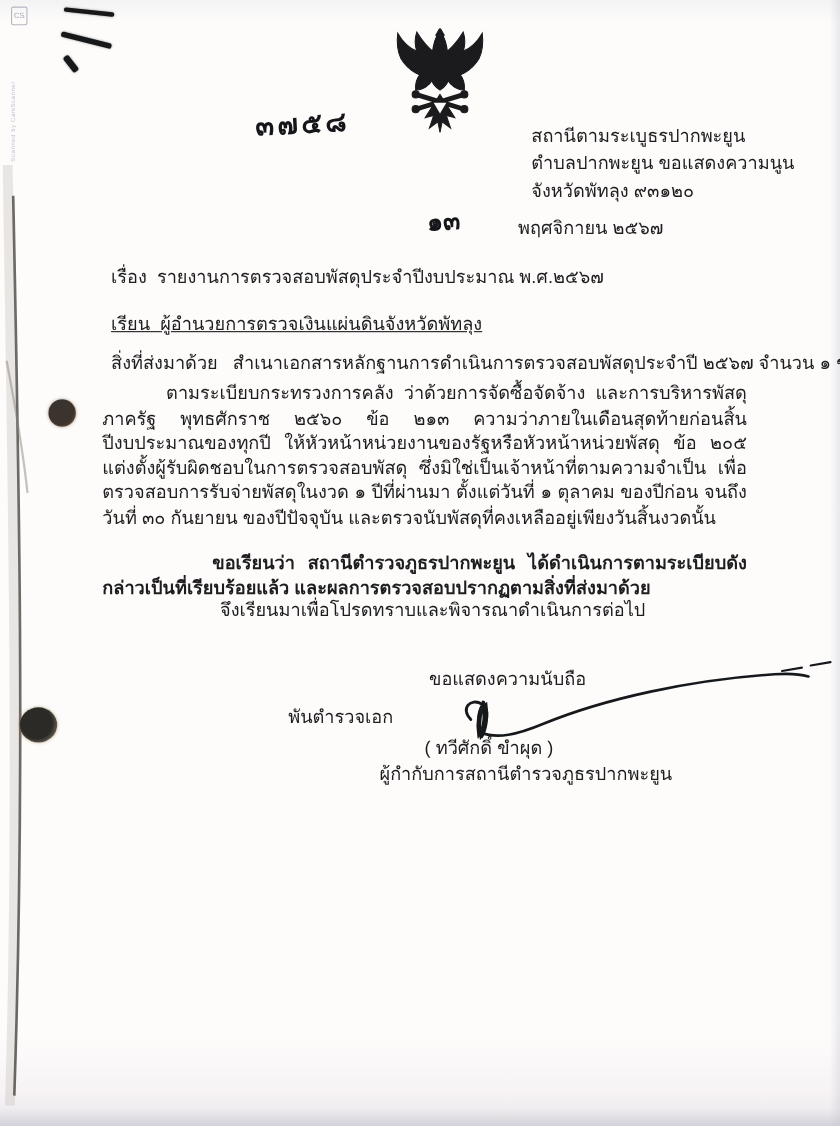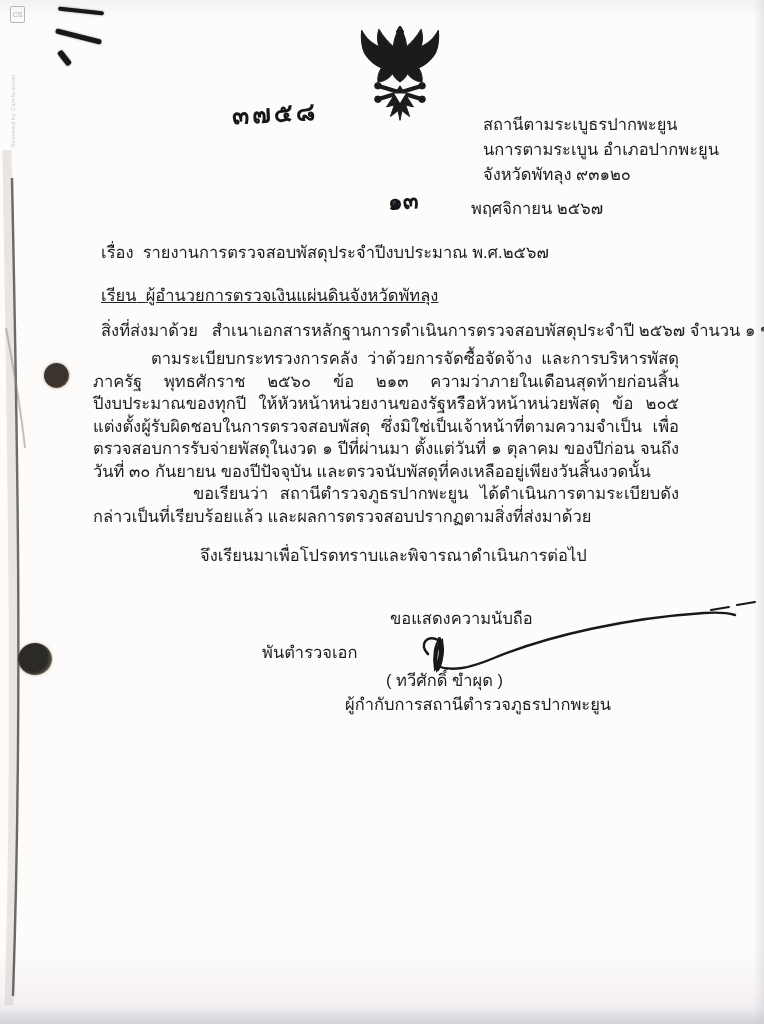--- a/index.html
+++ b/index.html
@@ -76,38 +76,38 @@
         <circle cx="73" cy="62" r="3.4"></circle>
 
       <path d="M50,62 L36,84 L44,82 L40,94 L48,88 L50,98 L52,88 L60,94 L56,82 L64,84 Z"></path>
       <path d="M44,70 L56,70 L50,80 Z" fill="#fdfcfb" stroke="none"></path>
     </g>
   </svg>
 
   <div class="t hand" style="left:232px;top:102px;font-size:25px;transform:rotate(-3deg);letter-spacing:3px;">๓๗๕๘</div>
 
   <div class="t" style="left:483px;top:113px;">สถานีตามระเบูธรปากพะยูน</div>
-  <div class="t" style="left:483px;top:138px;">นการตามระเบูน อำเภอปากพะยูน</div>
+  <div class="t" style="left:483px;top:138px;">ตำบลปากพะยูน ขอแสดงความนูน</div>
   <div class="t" style="left:483px;top:163px;">จังหวัดพัทลุง  ๙๓๑๒๐</div>
 
   <div class="t hand" style="left:388px;top:190px;font-size:23px;transform:rotate(-4deg);">๑๓</div>
   <div class="t" style="left:428px;top:197px;margin-left:43px;">พฤศจิกายน   ๒๕๖๗</div>
 
   <div class="t" style="left:101px;top:241px;">
     <span>เรื่อง</span>&nbsp;&nbsp;<span>รายงานการตรวจสอบพัสดุประจำปีงบประมาณ พ.ศ.๒๕๖๗</span>
   </div>
   <div class="t" style="left:101px;top:284px;text-decoration:underline;">
     <span>เรียน</span>&nbsp;&nbsp;<span>ผู้อำนวยการตรวจเงินแผ่นดินจังหวัดพัทลุง</span>
   </div>
   <div class="t" style="left:101px;top:319px;">
     <span>สิ่งที่ส่งมาด้วย</span>&nbsp;&nbsp;&nbsp;<span>สำเนาเอกสารหลักฐานการดำเนินการตรวจสอบพัสดุประจำปี ๒๕๖๗   จำนวน ๑ ชุด</span>
   </div>
 
   <div class="t para" style="left:93px;top:347px;width:586px;text-indent:58px;">ตามระเบียบกระทรวงการคลัง ว่าด้วยการจัดซื้อจัดจ้าง และการบริหารพัสดุภาครัฐ พุทธศักราช ๒๕๖๐ ข้อ ๒๑๓ ความว่าภายในเดือนสุดท้ายก่อนสิ้นปีงบประมาณของทุกปี ให้หัวหน้าหน่วยงานของรัฐหรือหัวหน้าหน่วยพัสดุ ข้อ ๒๐๕ แต่งตั้งผู้รับผิดชอบในการตรวจสอบพัสดุ ซึ่งมิใช่เป็นเจ้าหน้าที่ตามความจำเป็น เพื่อตรวจสอบการรับจ่ายพัสดุในงวด ๑ ปีที่ผ่านมา ตั้งแต่วันที่ ๑ ตุลาคม ของปีก่อน จนถึงวันที่ ๓๐ กันยายน ของปีปัจจุบัน และตรวจนับพัสดุที่คงเหลืออยู่เพียงวันสิ้นงวดนั้น</div>
-  <div class="t para" style="left:93px;top:482px;width:586px;text-indent:100px;">ขอเรียนว่า สถานีตำรวจภูธรปากพะยูน  ได้ดำเนินการตามระเบียบดังกล่าวเป็นที่เรียบร้อยแล้ว และผลการตรวจสอบปรากฏตามสิ่งที่ส่งมาด้วย</div>
+  <div class="t para" style="left:93px;top:501px;width:586px;text-indent:100px;font-weight:bold;">ขอเรียนว่า สถานีตำรวจภูธรปากพะยูน  ได้ดำเนินการตามระเบียบดังกล่าวเป็นที่เรียบร้อยแล้ว และผลการตรวจสอบปรากฏตามสิ่งที่ส่งมาด้วย</div>
   <div class="t" style="left:200px;top:544px;">จึงเรียนมาเพื่อโปรดทราบและพิจารณาดำเนินการต่อไป</div>
 
   <div class="t" style="left:390px;top:607px;">ขอแสดงความนับถือ</div>
   <div class="t" style="left:262px;top:641px;">พันตำรวจเอก</div>
 
   <svg class="sig-svg" style="left:408px;top:592px;" width="356" height="100" viewBox="0 0 356 100">
     <g stroke="#17181c" fill="none" stroke-linecap="round">
       <path d="M20,62 C10,52 20,42 30,48 C37,53 36,66 28,73" stroke-width="2.6"></path>
       <path d="M31,46 C33,56 32,70 27,77 C25,65 27,51 32,47 C34,58 33,72 29,78 C27,66 29,52 34,48 C36,59 34,72 30,78" stroke-width="2.2"></path>
       <path d="M29,74 C44,80 62,76 86,66 C142,43 220,26 296,21 C310,20 320,21 327,23" stroke-width="2.4"></path>

